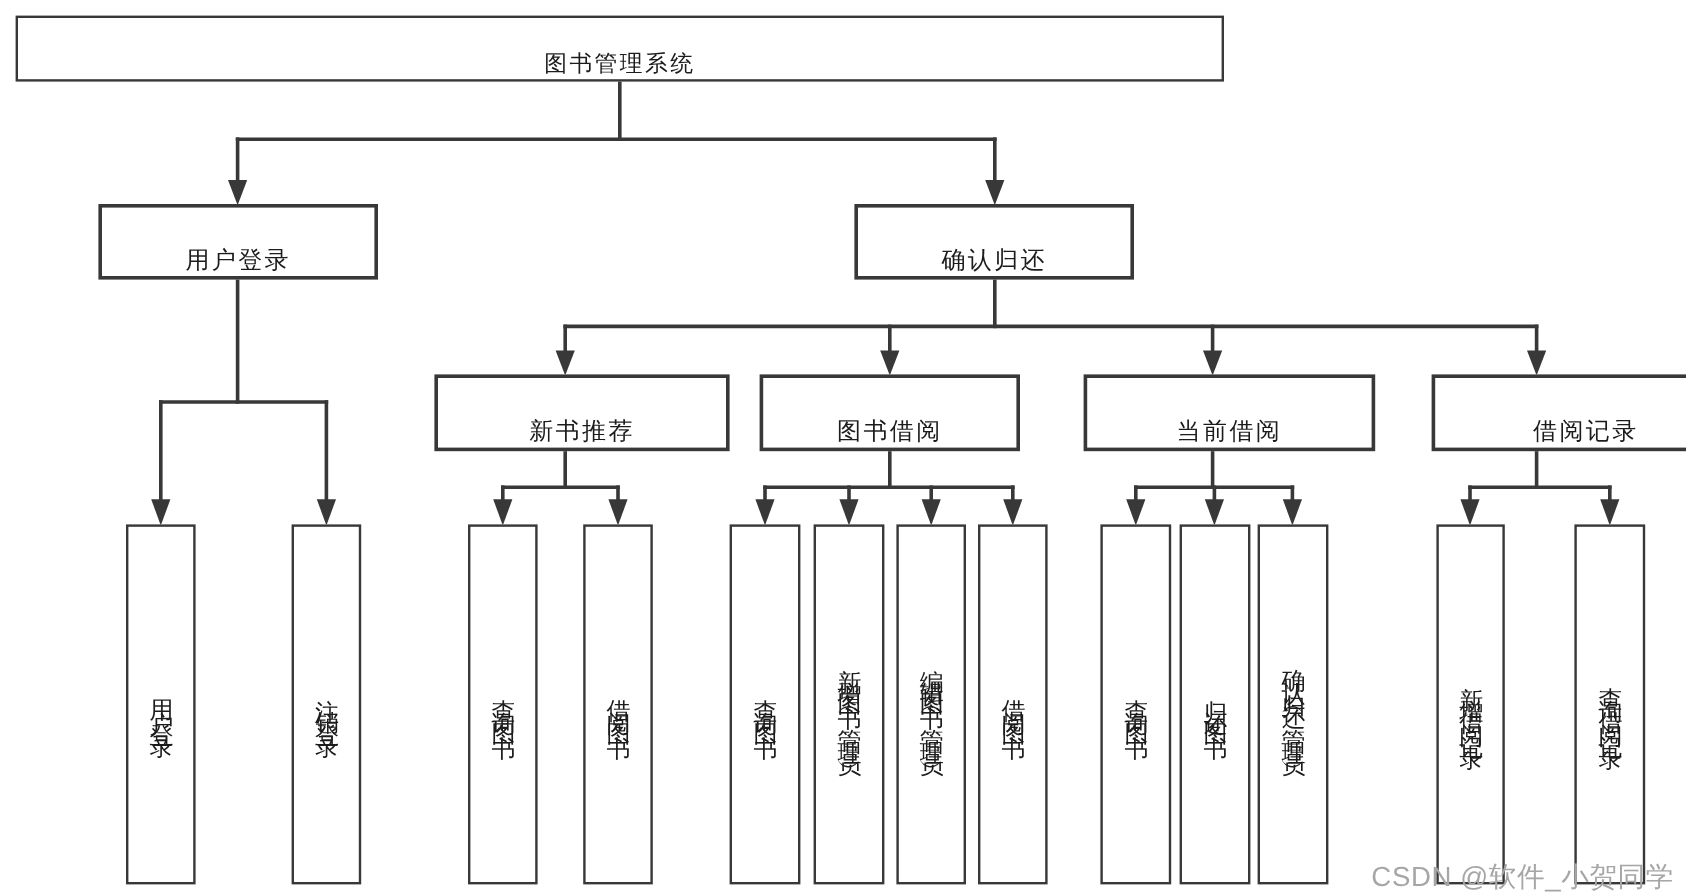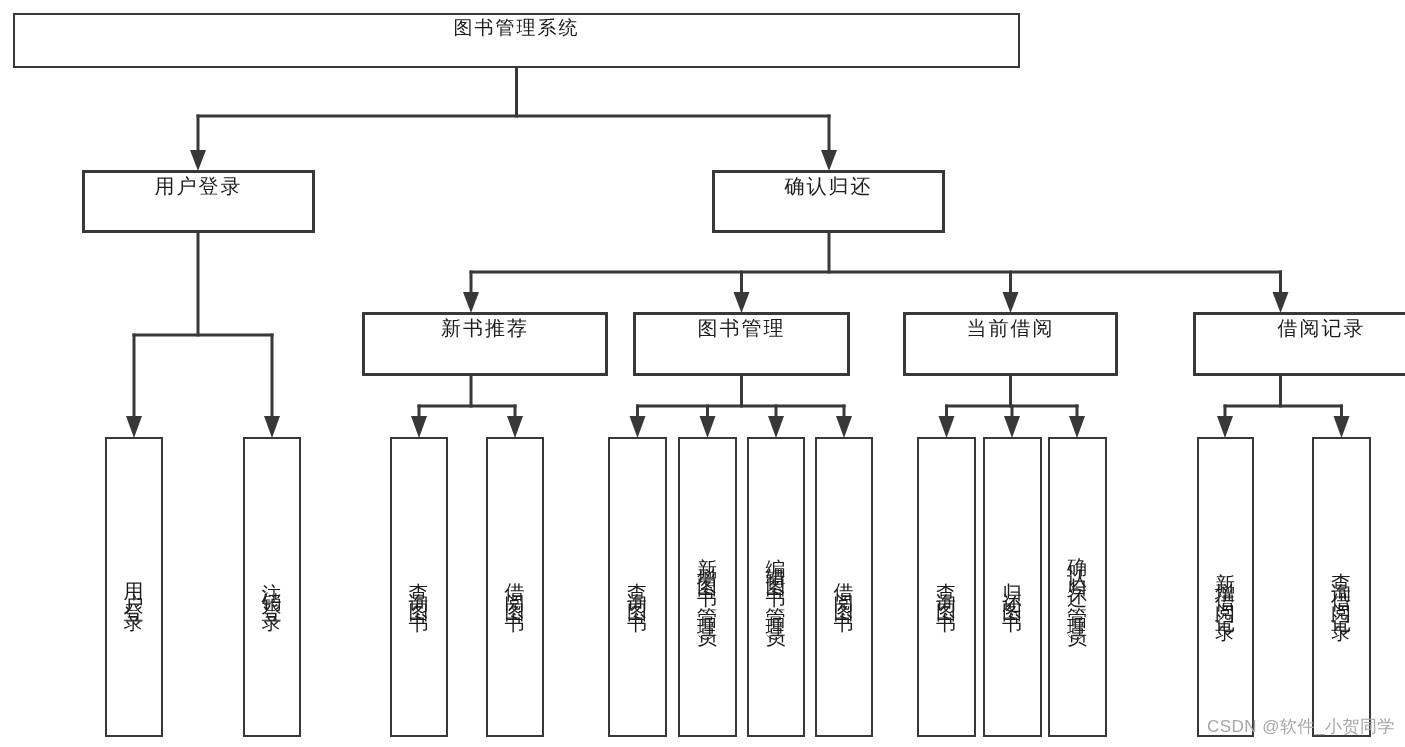--- a/index.html
+++ b/index.html
@@ -20,38 +20,38 @@
     position: absolute;
     left: 0; top: 0;
     width: 1405px; height: 747px;
     z-index: 1;
   }
   .node {
     position: absolute;
     background: #ffffff;
     border: 3px solid #383838;
     display: flex;
-    align-items: flex-start;
+    align-items: flex-end;
     justify-content: center;
     z-index: 2;
     font-size: 20px;
     letter-spacing: 2px;
     color: #1c1c1c;
   }
   .node.root {
     left: 13px; top: 13px; width: 1007px; height: 55px;
     border-width: 2px;
     font-size: 19px;
   }
   .node.l2a { left: 82px;  top: 170px; width: 233px; height: 63px; }
   .node.l2b { left: 712px; top: 170px; width: 233px; height: 63px; }
   .node.l3  { top: 312px; height: 64px; }
   .node.l3a { left: 362px;  width: 246px; }
   .node.l3b { left: 633px;  width: 217px; }
-  .node.l3c { left: 903px;  width: 215px; }
+  .node.l3c { left: 903px;  width: 243px; }
   .node.l3d { left: 1173px; width: 257px; margin-left: 20px; }
   .leaf {
     position: absolute;
     top: 437px;
     width: 58px;
     height: 300px;
     background: #ffffff;
     border: 2px solid #383838;
     display: flex;
     align-items: center;
@@ -79,21 +79,21 @@
   .lf9  { left: 917px; width: 59px; }
   .lf10 { left: 983px; width: 59px; }
   .lf11 { left: 1048px; width: 59px; }
   .lf12 { left: 1197px; width: 57px; }
   .lf13 { left: 1312px; width: 59px; }
   .watermark {
     position: absolute;
     top: 715px;
     right: 10px;
     z-index: 5;
-    font-size: 17px;
+    font-size: 23px;
     letter-spacing: 0.5px;
     color: #a6a6a6;
   }
 </style>
 </head>
 <body>
 
 <div class="canvas">
 
   <svg class="connectors" width="1405" height="747" viewBox="0 0 1405 747" xmlns="http://www.w3.org/2000/svg">
@@ -193,21 +193,21 @@
     <span>用户登录</span>
   </div>
   <div class="node l2b">
     <span>确认归还</span>
   </div>
 
   <div class="node l3 l3a">
     <span>新书推荐</span>
   </div>
   <div class="node l3 l3b">
-    <span>图书管理</span>
+    <span>图书借阅</span>
   </div>
   <div class="node l3 l3c">
     <span>当前借阅</span>
   </div>
   <div class="node l3 l3d">
     <span>借阅记录</span>
   </div>
 
   <div class="leaf lf1">
     <span class="vtext">用户登录</span>

